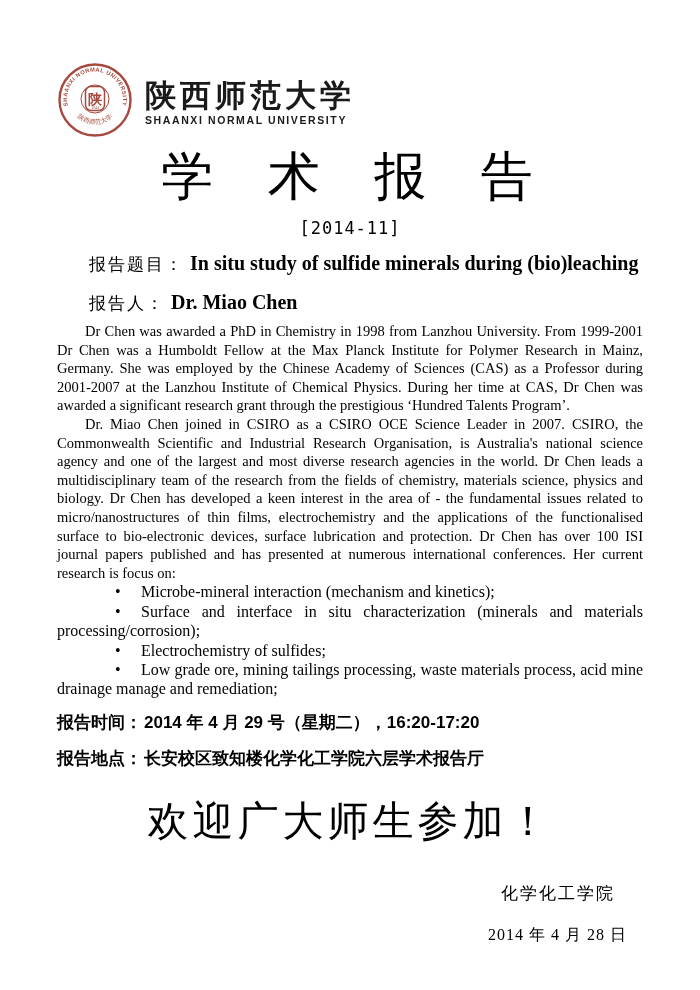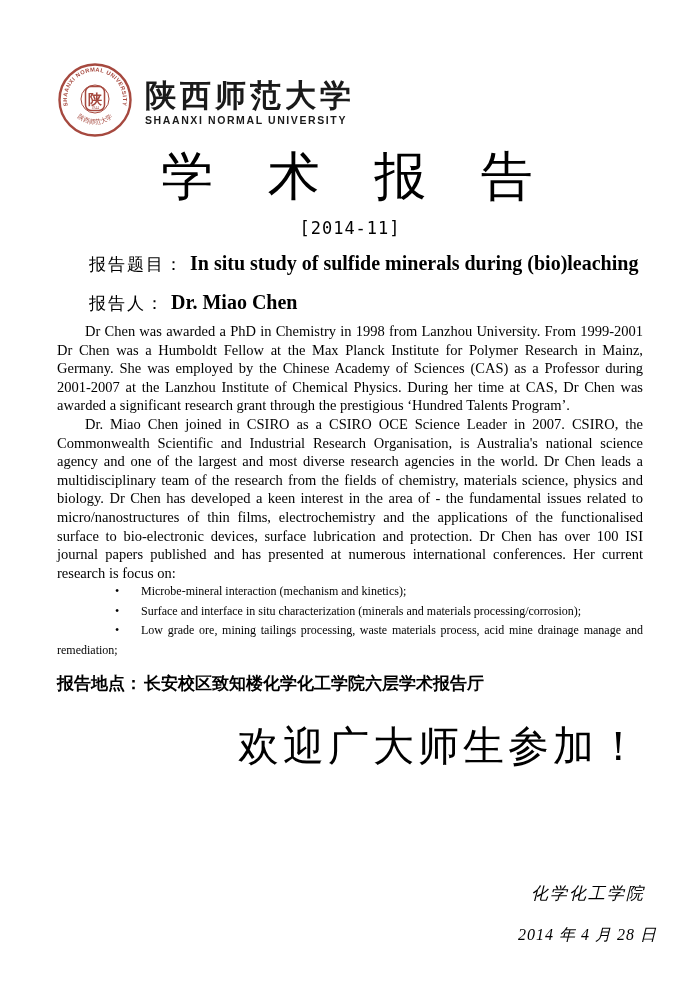--- a/index.html
+++ b/index.html
@@ -37,36 +37,36 @@
   .f-value{font-weight:700;font-size:20px;padding-left:6px;}
   
   .bio p{
     margin:0;font-size:14.5px;line-height:18.6px;text-align:justify;
     text-indent:28px;
   }
   .bio{margin-top:6px;}
   
   .bullets{margin:0;padding:0;list-style:none;}
   .bullets li{
-    font-size:12px;line-height:19.4px;text-align:justify;text-indent:58px;
+    font-size:16px;line-height:19.4px;text-align:justify;text-indent:58px;
   }
   .dot{display:inline-block;width:26px;text-indent:0;}
   
   .meta-row{
     margin-top:12px;font-size:17px;line-height:24px;font-weight:700;
     font-family:"Liberation Sans","DejaVu Sans",sans-serif;
   }
   .meta-row .m-value{padding-left:2px;}
   
   .welcome{
-    text-align:right;font-size:41px;line-height:52px;margin-top:24px;
+    text-align:center;font-size:41px;line-height:52px;margin-top:24px;
     letter-spacing:4px;font-family:"DejaVu Serif","Liberation Serif",serif;
   }
   
-  .footer{position:absolute;right:43px;bottom:0;text-align:right;width:300px;font-style:italic;}
+  .footer{position:absolute;right:73px;bottom:0;text-align:right;width:300px;}
   .footer-org{font-size:17px;letter-spacing:2px;margin-right:12px;}
   .footer-date{font-size:16px;margin-top:20px;margin-bottom:44px;letter-spacing:1px;}
 </style>
 </head>
 <body>
 
 <div class="page">
 
   <div class="logo-row">
     <svg class="seal" width="76" height="76" viewBox="0 0 76 76" aria-hidden="true">
@@ -101,23 +101,27 @@
   </div>
 
   <div class="bio">
     <p>Dr Chen was awarded a PhD in Chemistry in 1998 from Lanzhou University. From 1999-2001 Dr Chen was  a Humboldt Fellow at the Max Planck Institute for Polymer Research in Mainz, Germany. She was employed by the Chinese Academy of Sciences (CAS) as a Professor during 2001-2007 at the Lanzhou Institute of Chemical Physics. During her time at CAS, Dr Chen was awarded a significant research grant through the prestigious ‘Hundred Talents Program’.</p>
     <p>Dr. Miao Chen joined in CSIRO as a CSIRO OCE Science Leader in 2007. CSIRO, the Commonwealth Scientific and Industrial Research Organisation, is Australia's national science agency and one of the largest and most diverse research agencies in the world. Dr Chen leads a multidisciplinary team of the research from the fields of chemistry, materials science, physics and biology. Dr Chen has developed a keen interest in the area of - the fundamental issues related to micro/nanostructures of thin films, electrochemistry and the applications of the functionalised surface to bio-electronic devices, surface lubrication and protection. Dr Chen has over 100 ISI journal papers published and has presented at numerous international conferences. Her current research is focus on:</p>
   </div>
 
   <ul class="bullets">
     <li><span class="dot">•</span><span>Microbe-mineral interaction (mechanism and kinetics);</span></li>
     <li><span class="dot">•</span><span>Surface and interface in situ characterization (minerals and materials processing/corrosion);</span></li>
+    <li><span class="dot">•</span><span>Electrochemistry of  sulfides;</span></li>
     <li><span class="dot">•</span><span>Low grade ore, mining tailings processing, waste materials process, acid mine drainage manage and remediation;</span></li>
   </ul>
 
+  <div class="meta-row">
+    <span class="m-label">报告时间：</span><span class="m-value">2014 年 4 月 29 号（星期二），16:20-17:20</span>
+  </div>
   <div class="meta-row">
     <span class="m-label">报告地点：</span><span class="m-value">长安校区致知楼化学化工学院六层学术报告厅</span>
   </div>
 
   <div class="welcome">欢迎广大师生参加！</div>
 
   <div class="footer">
     <div class="footer-org">化学化工学院</div>
     <div class="footer-date">2014 年 4 月 28 日</div>
   </div>

